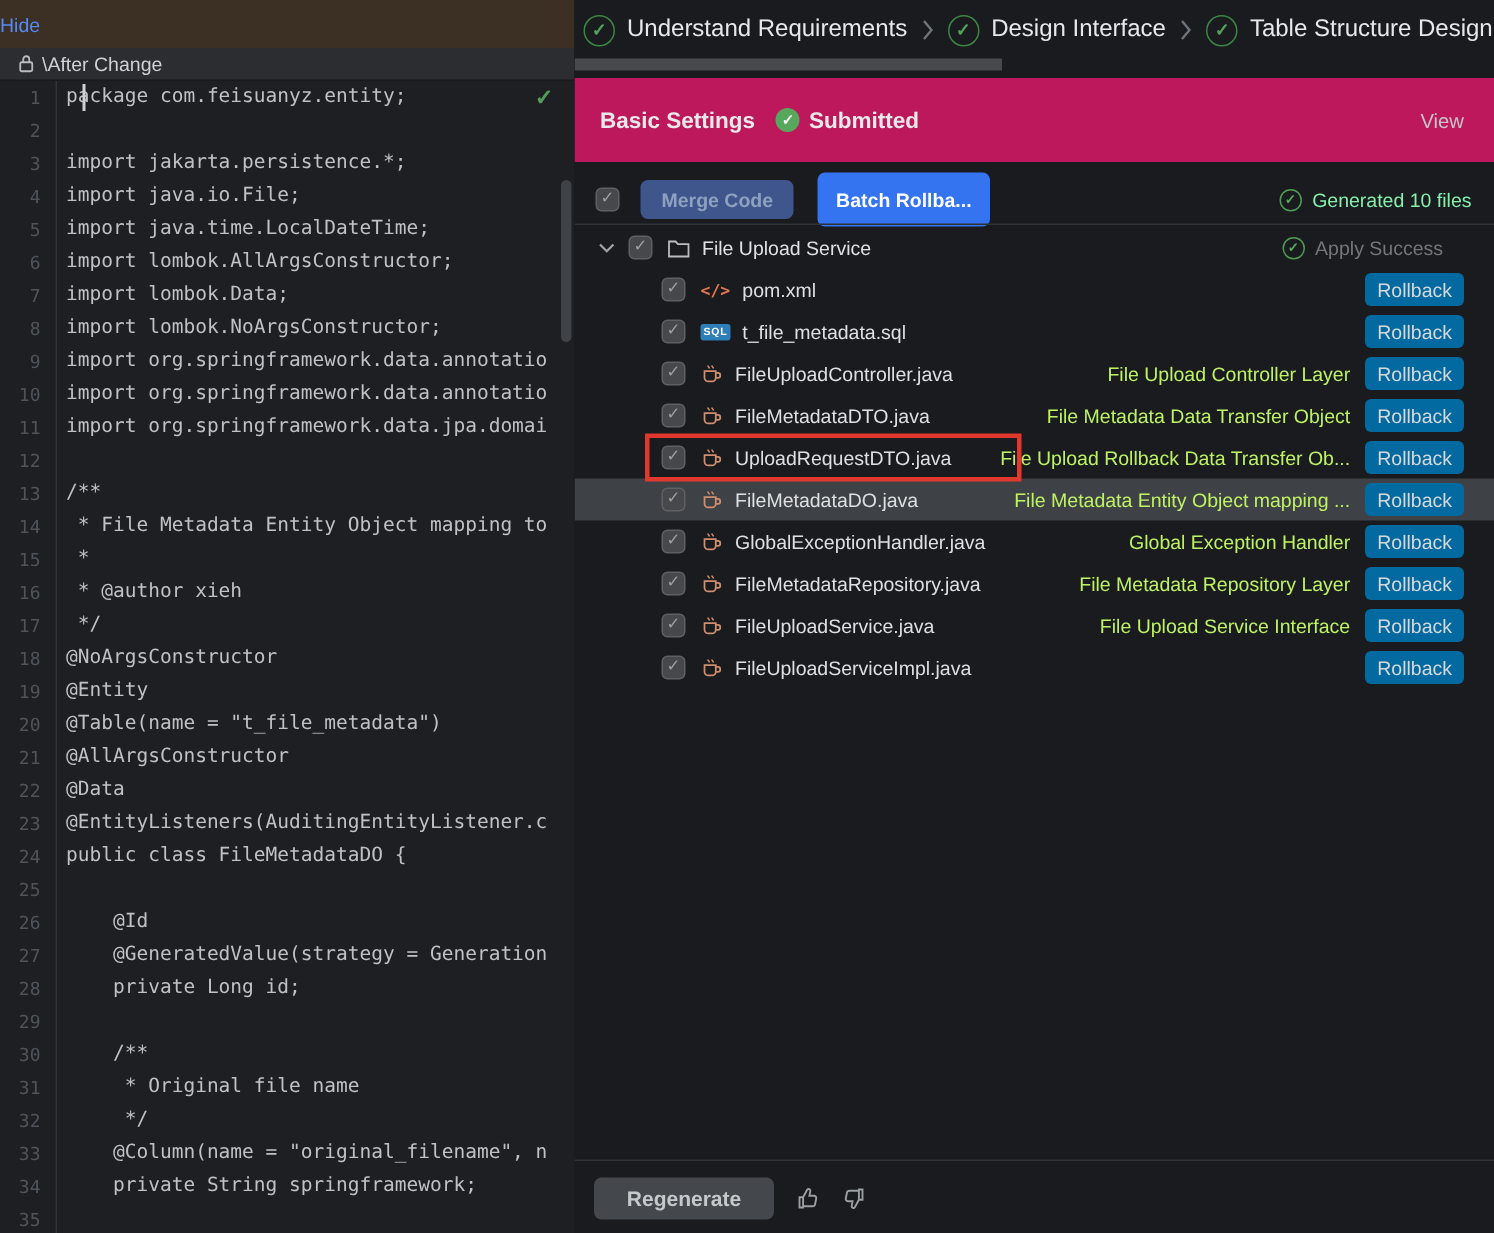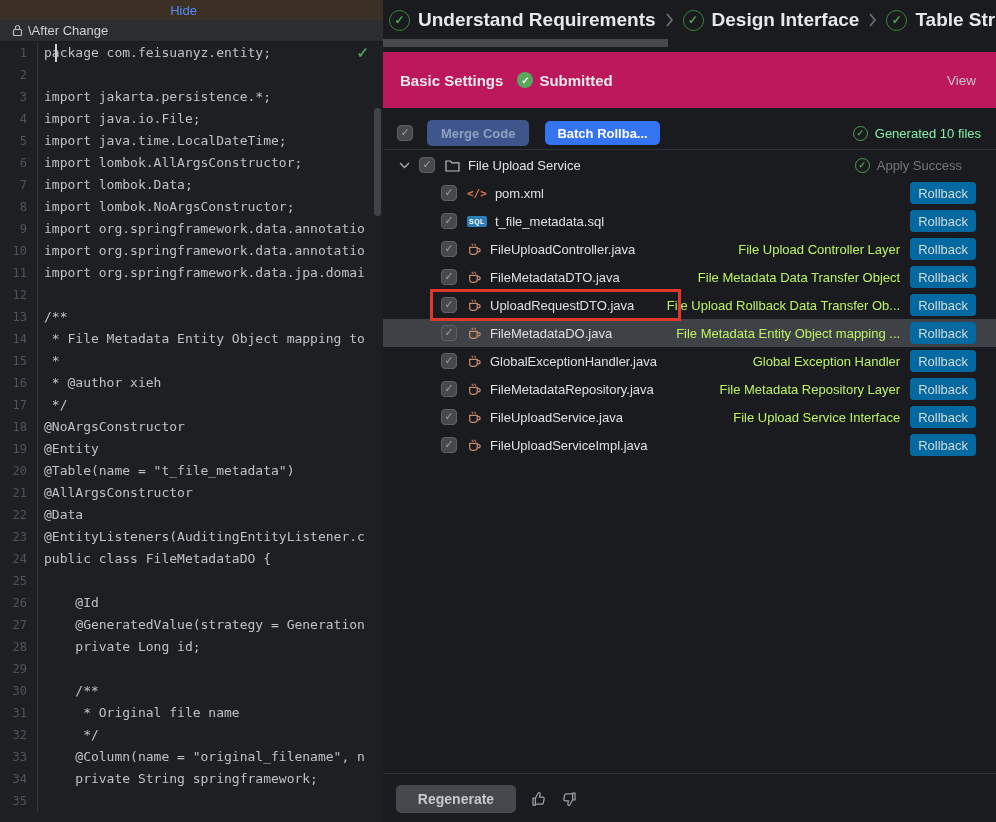--- a/index.html
+++ b/index.html
@@ -1,53 +1,53 @@
 <!DOCTYPE html>
 <html><head>
 <meta charset="utf-8">
 <style>
   * { margin:0; padding:0; box-sizing:border-box; }
   html,body { width:996px; height:822px; }
   body { position:relative; background:#191b1e; font-family:"Liberation Sans", sans-serif; overflow:hidden; color:#e4e6e9; }
 
   
   .editor-pane { position:absolute; left:0; top:0; width:383px; height:822px; background:#1e1f22; overflow:hidden; }
-  .diff-header { height:20px; background:#3c2f23; display:flex; align-items:center; justify-content:center; padding-right:16px; }
+  .diff-header { height:32px; background:#3c2f23; display:flex; align-items:center; justify-content:flex-start; padding-right:16px; }
   .hide-link { color:#548af7; font-size:13px; cursor:pointer; }
   .tab-bar { height:22px; background:#2b2d30; display:flex; align-items:center; padding-left:12px; gap:5px; border-bottom:1px solid #191a1c; }
   .tab-label { font-size:13px; color:#cfd2d6; }
   .code { position:relative; padding-top:0; }
   .cl { display:flex; height:22px; line-height:22px; }
   .ln { flex:none; width:38px; text-align:right; padding-right:10px; color:#4f545b; font-size:12px; font-family:"DejaVu Sans Mono", monospace; border-right:1px solid #323539; }
   .cl:first-child .ln { color:#ce5a54; }
   .ct { white-space:pre; font-size:13px; color:#bec1c6; font-family:"DejaVu Sans Mono", monospace; padding-left:6px; overflow:hidden; }
   .caret { position:absolute; left:55px; top:2px; width:2px; height:18px; background:#cdd0d4; }
   .insp-check { position:absolute; right:14px; top:2px; color:#549a58; font-size:15px; font-weight:bold; }
   .ed-vscroll { position:absolute; right:2px; top:66px; width:7px; height:108px; background:#3f4246; border-radius:4px; }
 
   
   .right-pane { position:absolute; left:383px; top:0; width:613px; height:822px; background:#191b1e; overflow:hidden; }
 
   .steps { position:absolute; left:0; top:0; right:0; height:40px; display:flex; align-items:center; padding-left:6px; gap:9px; }
   .step { display:flex; align-items:center; gap:8px; cursor:pointer; }
   .step-circle { width:21px; height:21px; border:1.5px solid #3c8742; border-radius:50%; display:flex; align-items:center; justify-content:center; color:#52a158; font-size:12px; font-weight:bold; flex:none; }
-  .step-label { font-size:19px; font-weight:bold; color:#e6e8ea; white-space:nowrap; }
+  .step-label { font-size:16px; font-weight:normal; color:#e6e8ea; white-space:nowrap; }
   .step-sep { color:#6f747a; flex:none; display:flex; align-items:center; }
   .hscroll { position:absolute; left:0; top:39px; width:285px; height:8px; background:#47494d; }
 
   .card { position:absolute; left:0; top:52px; right:0; height:56px; background:#be185d; display:flex; align-items:center; padding:0 20px 0 17px; }
   .card-title { font-size:15px; font-weight:bold; color:#e6e8ea; }
   .status-dot { width:16px; height:16px; border-radius:50%; background:#57a75c; color:#ffffff; font-size:10px; font-weight:bold; display:flex; align-items:center; justify-content:center; margin-left:14px; flex:none; }
   .status-label { font-size:15px; font-weight:bold; color:#e6e8ea; margin-left:6px; }
   .view-link { margin-left:auto; font-size:13.5px; color:#c2c5c9; cursor:pointer; }
 
   .toolbar { position:absolute; left:0; top:118px; right:0; height:30px; display:flex; align-items:center; padding:0 15px 0 14px; }
   .checkbox { width:16px; height:16px; background:#46484c; border:1px solid #5d6064; border-radius:4px; color:#9ca0a4; font-size:11px; line-height:13px; text-align:center; flex:none; cursor:pointer; }
   .btn-merge { margin-left:14px; height:26px; padding:0 14px; background:#3f568c; border:none; border-radius:5px; color:#8ea1c0; font-size:13px; font-weight:bold; font-family:"Liberation Sans",sans-serif; }
-  .btn-batch { margin-left:16px; height:24px; padding:0 12px; background:#3574f0; border:none; border-radius:5px; color:#ffffff; font-size:13px; font-weight:bold; font-family:"Liberation Sans",sans-serif; cursor:pointer; }
+  .btn-batch { margin-left:16px; height:36px; padding:0 12px; background:#3574f0; border:none; border-radius:5px; color:#ffffff; font-size:13px; font-weight:bold; font-family:"Liberation Sans",sans-serif; cursor:pointer; }
   .gen-status { margin-left:auto; display:flex; align-items:center; gap:7px; }
   .mini-check { width:15px; height:15px; border:1.3px solid #4f9c55; border-radius:50%; color:#57a75c; font-size:9px; font-weight:bold; display:flex; align-items:center; justify-content:center; flex:none; }
   .gen-text { font-size:13px; color:#86efac; }
 
   .tb-divider { position:absolute; left:0; top:149px; right:0; height:1px; background:#2f3235; }
 
   .folder-row { position:absolute; left:0; top:151px; right:0; height:28px; display:flex; align-items:center; padding:0 34px 0 16px; cursor:pointer; }
   .chev { color:#9fa3a7; display:flex; align-items:center; flex:none; }
   .folder-row .checkbox { margin-left:9px; }
   .folder-icon { margin-left:10px; flex:none; display:flex; }

